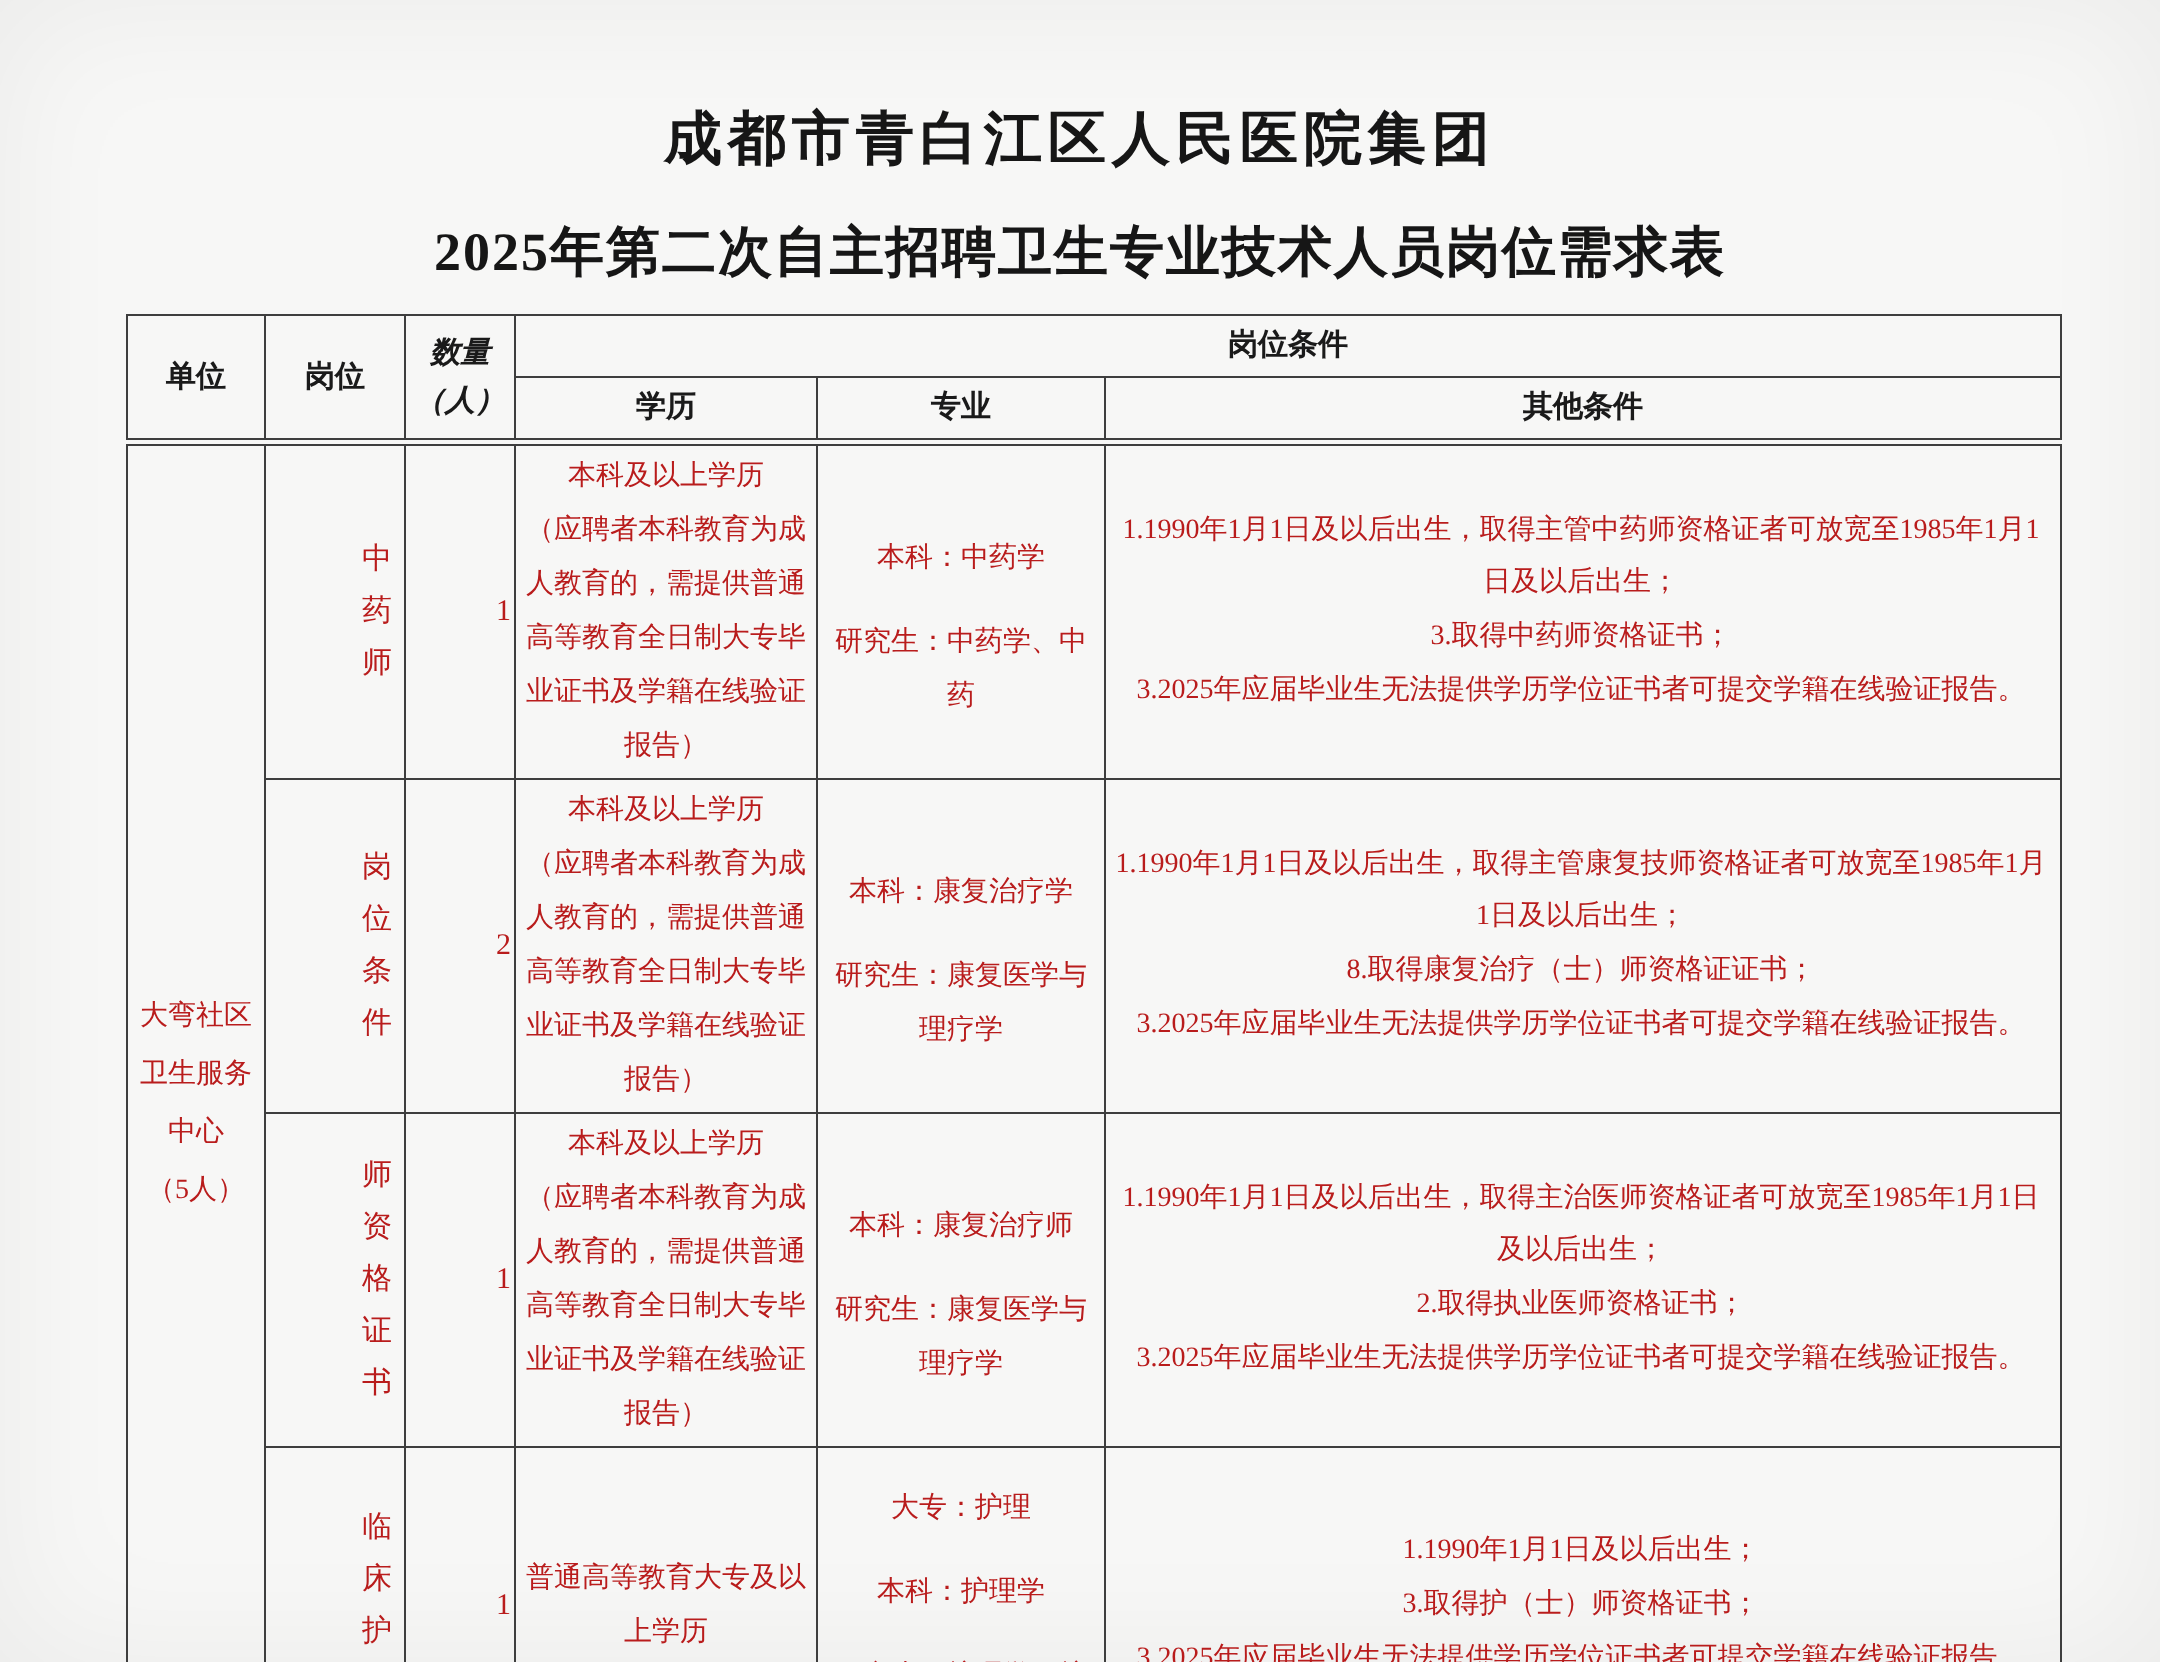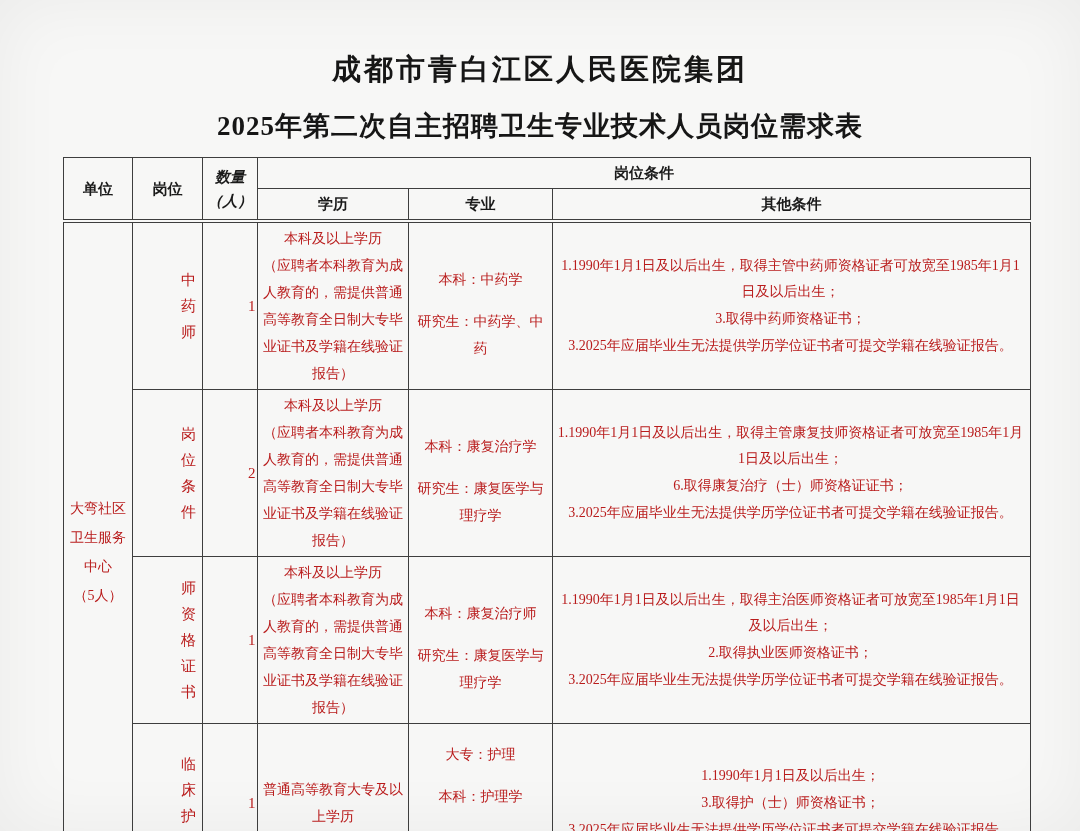--- a/index.html
+++ b/index.html
@@ -152,21 +152,21 @@
         <td class="education-cell">
           <div>本科及以上学历</div>
           <div>（应聘者本科教育为成人教育的，需提供普通高等教育全日制大专毕业证书及学籍在线验证报告）</div>
         </td>
         <td class="major-cell">
           <div>本科：康复治疗学</div>
           <div>研究生：康复医学与理疗学</div>
         </td>
         <td class="other-cell">
           <div class="cond-line">1.1990年1月1日及以后出生，取得主管康复技师资格证者可放宽至1985年1月1日及以后出生；</div>
-          <div class="cond-line">6.取得康复治疗（士）师资格证证书；</div>
+          <div class="cond-line">8.取得康复治疗（士）师资格证证书；</div>
           <div class="cond-line">3.2025年应届毕业生无法提供学历学位证书者可提交学籍在线验证报告。</div>
         </td>
       </tr>
       <tr class="r3">
         <td class="position-cell">师资格证书</td>
         <td class="quantity-cell">1</td>
         <td class="education-cell">
           <div>本科及以上学历</div>
           <div>（应聘者本科教育为成人教育的，需提供普通高等教育全日制大专毕业证书及学籍在线验证报告）</div>
         </td>

